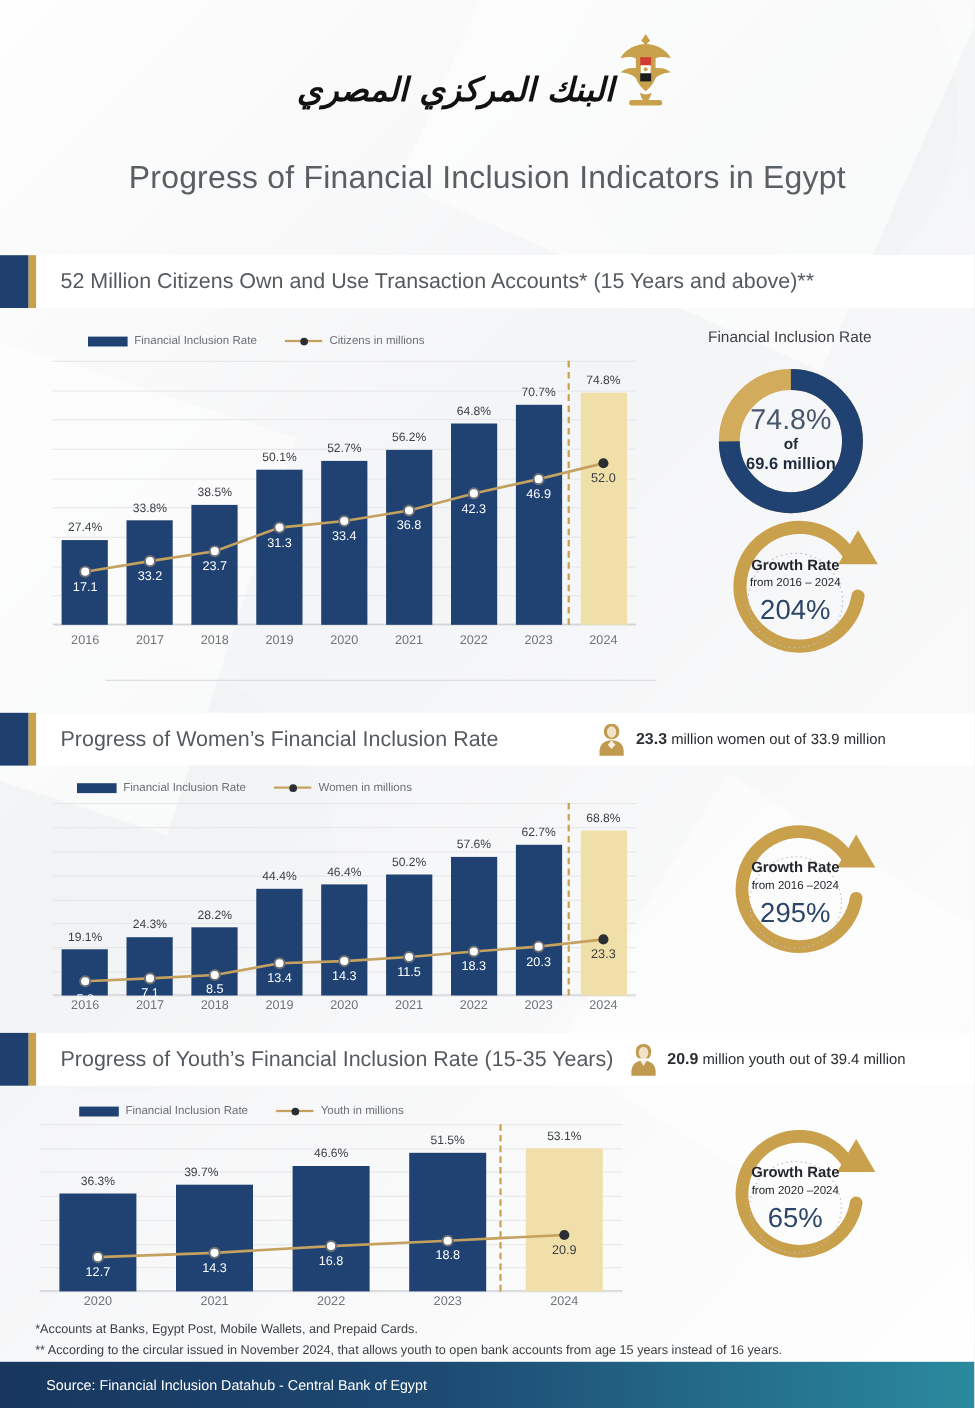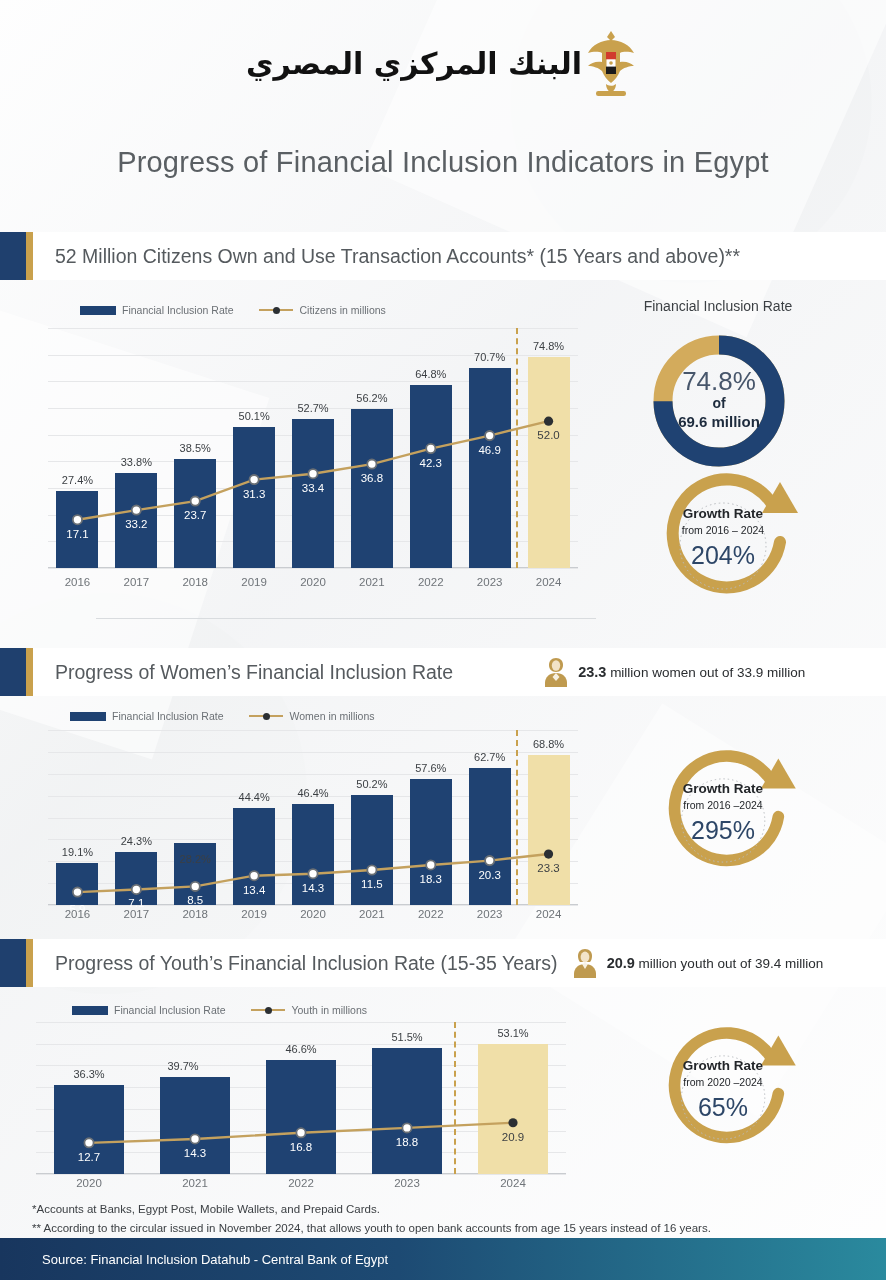--- a/index.html
+++ b/index.html
@@ -19,21 +19,21 @@
       #f3f4f6;
     overflow:hidden;
   }
   .bgshape{position:absolute;background:#ffffff;opacity:.55;pointer-events:none;}
   .bg1{width:420px;height:420px;left:430px;top:-150px;transform:rotate(24deg);}
   .bg2{width:380px;height:380px;left:-160px;top:330px;transform:rotate(18deg);}
   .bg3{width:300px;height:300px;left:560px;top:760px;transform:rotate(32deg);opacity:.45;}
 
   
   .logo-wrap{position:absolute;top:28px;left:0;width:886px;text-align:center;}
-  .logo-inner{display:inline-flex;align-items:center;gap:0;}
+  .logo-inner{display:inline-flex;align-items:flex-end;gap:0;font-style:italic;}
   .logo-text{display:flex;flex-direction:column;align-items:center;}
   .logo-ar{font-family:"DejaVu Sans", sans-serif;font-size:30px;color:#111;line-height:1.15;direction:rtl;font-weight:700;letter-spacing:-1px;}
   .logo-en{font-family:"Liberation Serif", serif;font-weight:700;font-size:21px;letter-spacing:.6px;color:#111;margin-top:2px;}
   .emblem{width:58px;height:72px;}
 
   .main-title{
     position:absolute;top:146px;left:0;width:886px;text-align:center;
     font-size:29px;color:#5a5f63;font-weight:400;letter-spacing:.2px;
   }
 
@@ -268,21 +268,21 @@
         <div class="grid-line" style="top: 65.625px;"></div>
         <div class="grid-line" style="top: 43.75px;"></div>
         <div class="grid-line" style="top: 21.875px;"></div>
         <div class="grid-line" style="top: 0px;"></div>
         <div class="axis-line"></div>
         <div class="bar" style="left: 8.44444px; width: 42px; height: 41.7812px;"></div>
         <div class="bar-top-label" style="left: 29.4444px; top: 116.219px;">19.1%</div>
         <div class="bar" style="left: 67.3333px; width: 42px; height: 53.1562px;"></div>
         <div class="bar-top-label" style="left: 88.3333px; top: 104.844px;">24.3%</div>
         <div class="bar" style="left: 126.222px; width: 42px; height: 61.6875px;"></div>
-        <div class="bar-top-label" style="left: 147.222px; top: 96.3125px; margin-top: 27px;">28.2%</div>
+        <div class="bar-top-label" style="left: 147.222px; top: 96.3125px;">28.2%</div>
         <div class="bar" style="left: 185.111px; width: 42px; height: 97.125px;"></div>
         <div class="bar-top-label" style="left: 206.111px; top: 60.875px;">44.4%</div>
         <div class="bar" style="left: 244px; width: 42px; height: 101.5px;"></div>
         <div class="bar-top-label" style="left: 265px; top: 56.5px;">46.4%</div>
         <div class="bar" style="left: 302.889px; width: 42px; height: 109.812px;"></div>
         <div class="bar-top-label" style="left: 323.889px; top: 48.1875px;">50.2%</div>
         <div class="bar" style="left: 361.778px; width: 42px; height: 126px;"></div>
         <div class="bar-top-label" style="left: 382.778px; top: 32px;">57.6%</div>
         <div class="bar" style="left: 420.667px; width: 42px; height: 137.156px;"></div>
         <div class="bar-top-label" style="left: 441.667px; top: 20.8438px;">62.7%</div>

